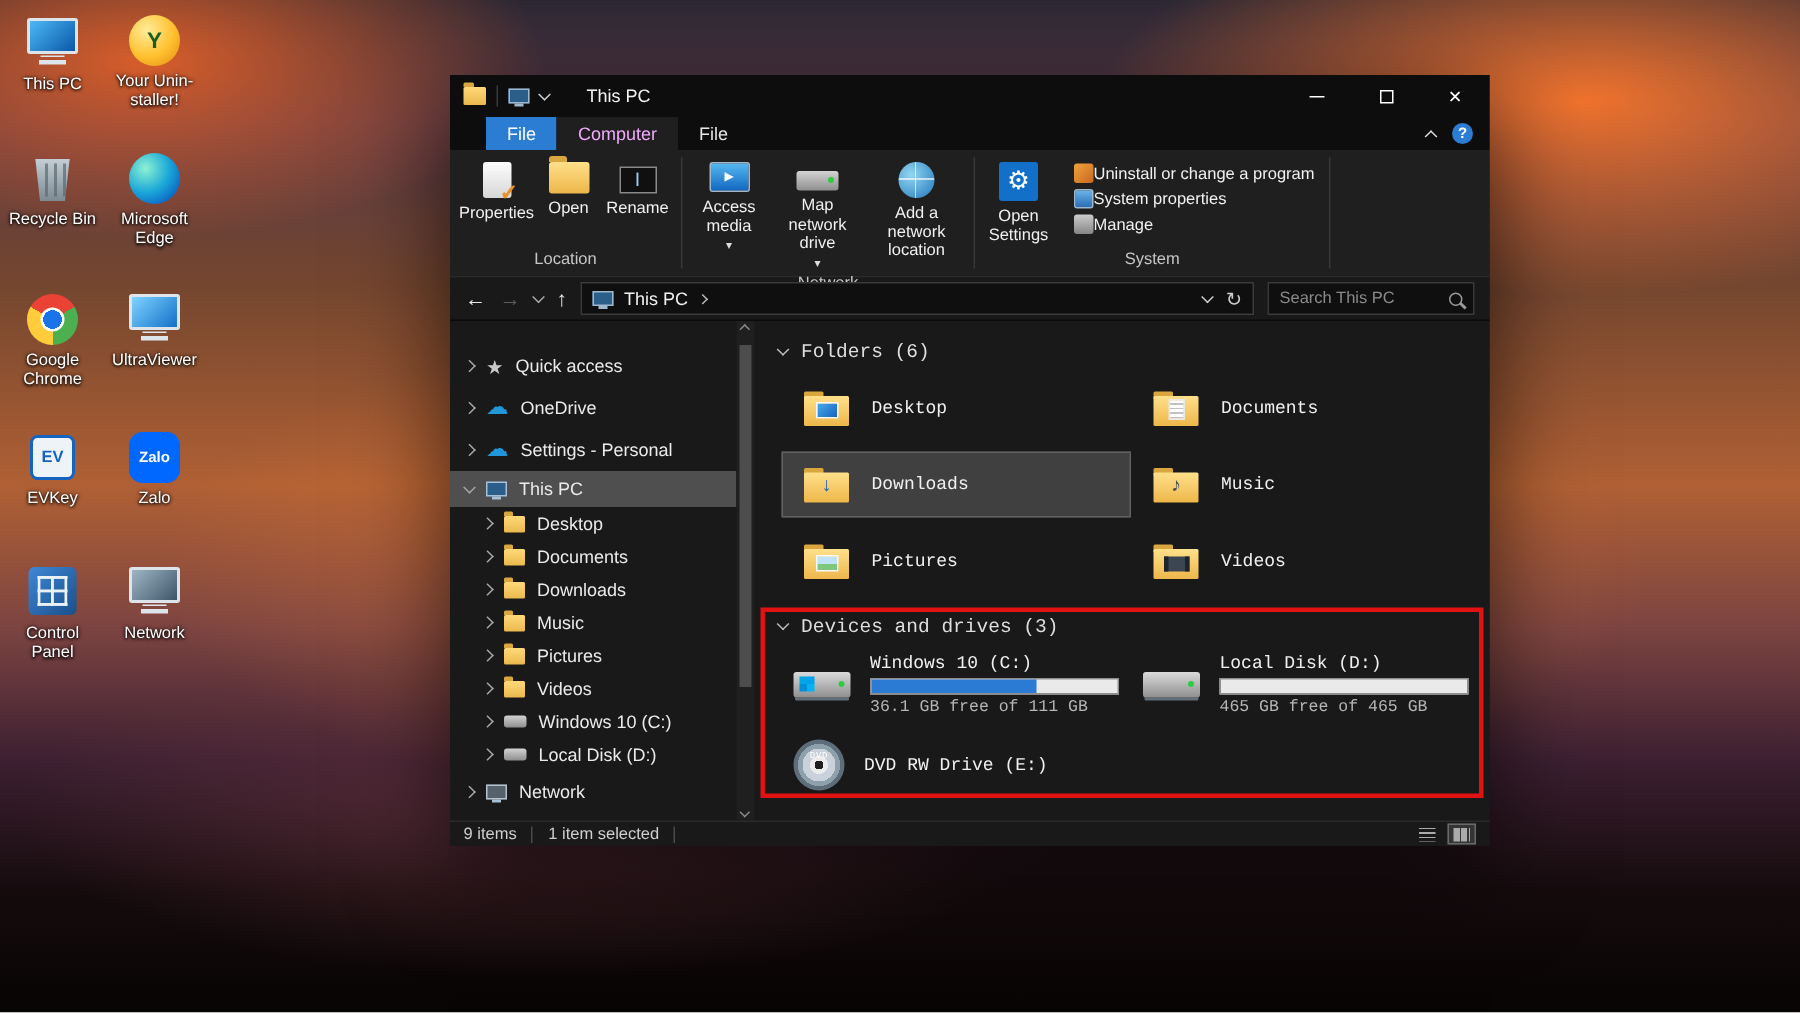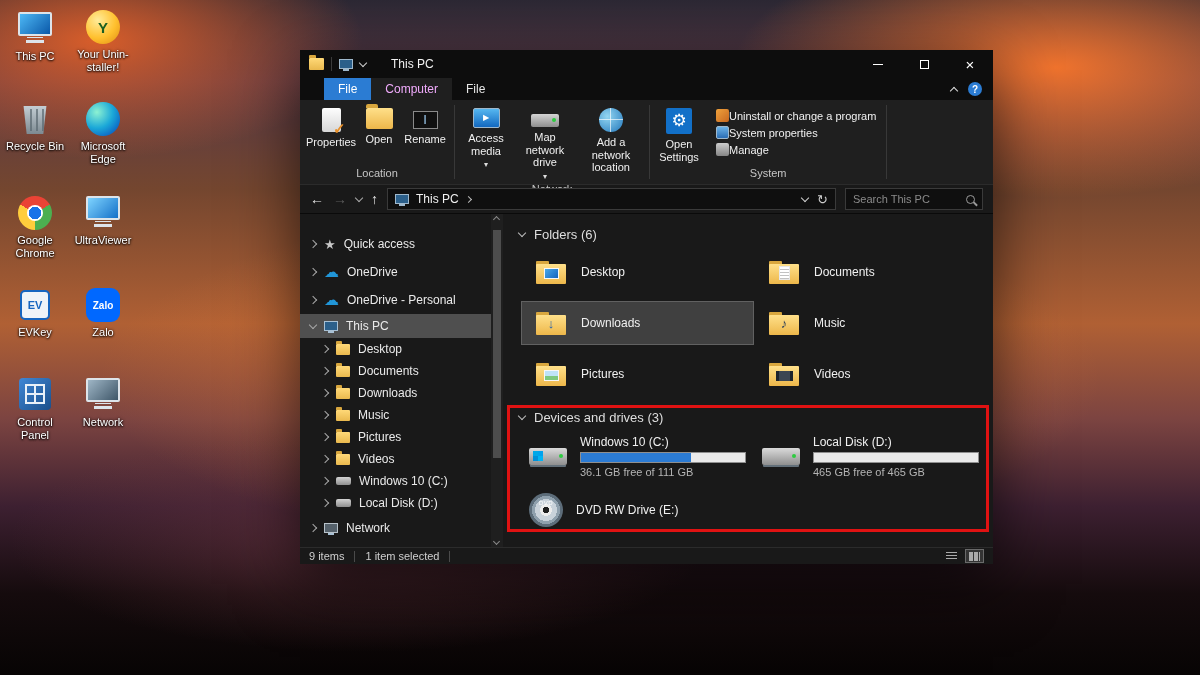--- a/index.html
+++ b/index.html
@@ -154,21 +154,21 @@
   .s-folder{position:relative;width:14px;height:11px;background:linear-gradient(#ffd978,#eab94e);border-radius:1px;flex-shrink:0;}
   .s-folder::before{content:"";position:absolute;top:-3px;left:0;width:6px;height:3px;background:#d9a73e;border-radius:1px 1px 0 0;}
   .s-drive{width:15px;height:8px;border-radius:2px;background:linear-gradient(#d2d2d2,#8e8e8e);flex-shrink:0;}
 
   .vscroll{width:12px;background:#1f1f1f;position:relative;flex-shrink:0;}
   .vthumb{position:absolute;left:2px;right:2px;top:16px;height:228px;background:#4d4d4d;}
   .vup{position:absolute;top:3px;left:3px;} .vdn{position:absolute;bottom:3px;left:3px;}
   .tinychev{width:5px;height:5px;border-right:1.2px solid #8a8a8a;border-bottom:1.2px solid #8a8a8a;}
   .tc-u{transform:rotate(-135deg);} .tc-d{transform:rotate(45deg);}
 
-  .main{flex:1;position:relative;padding:10px 0 0 16px;}
+  .main{flex:1;position:relative;padding:10px 0 0 16px;font-family:Liberation Mono, monospace;}
   .shead{display:flex;align-items:center;gap:9px;height:20px;font-size:13px;color:#dedede;}
   .shead .schev{border-color:#bdbdbd;}
   .fgrid{display:flex;flex-wrap:wrap;width:470px;margin:6px 0 0 2px;}
   .fitem{width:233px;height:44px;display:flex;align-items:center;gap:15px;padding-left:14px;margin-bottom:7px;border:1px solid transparent;}
   .fitem.sel{background:#404040;border-color:#616161;}
   .fname{font-size:12px;color:#f0f0f0;}
 
   .fold{position:relative;width:30px;height:23px;flex-shrink:0;}
   .fold::before{content:"";position:absolute;top:0;left:0;width:13px;height:5px;background:#d9a73e;border-radius:1px 1px 0 0;}
   .fold::after{content:"";position:absolute;top:3px;left:0;right:0;bottom:0;background:linear-gradient(#ffe08a,#edb74a);border-radius:1px;}
@@ -418,21 +418,21 @@
           <span>Quick access</span>
         </div>
         <div class="sitem">
           <span class="schev c-r"></span>
           <span class="s-cloud"></span>
           <span>OneDrive</span>
         </div>
         <div class="sitem">
           <span class="schev c-r"></span>
           <span class="s-cloud"></span>
-          <span>OneDrive - Personal</span>
+          <span>Settings - Personal</span>
         </div>
         <div class="sitem sel">
           <span class="schev c-d"></span>
           <span class="s-pc"></span>
           <span>This PC</span>
         </div>
         <div class="sitem lv1">
           <span class="schev c-r"></span>
           <span class="s-folder"></span>
           <span>Desktop</span>

